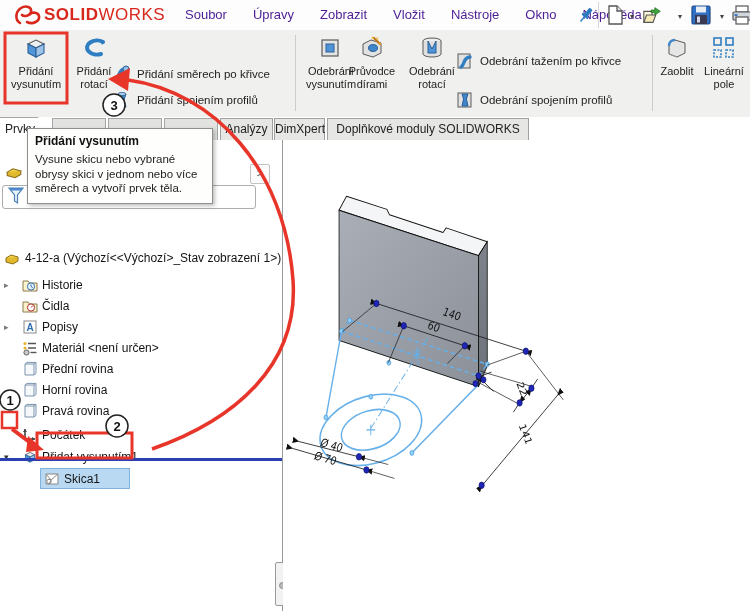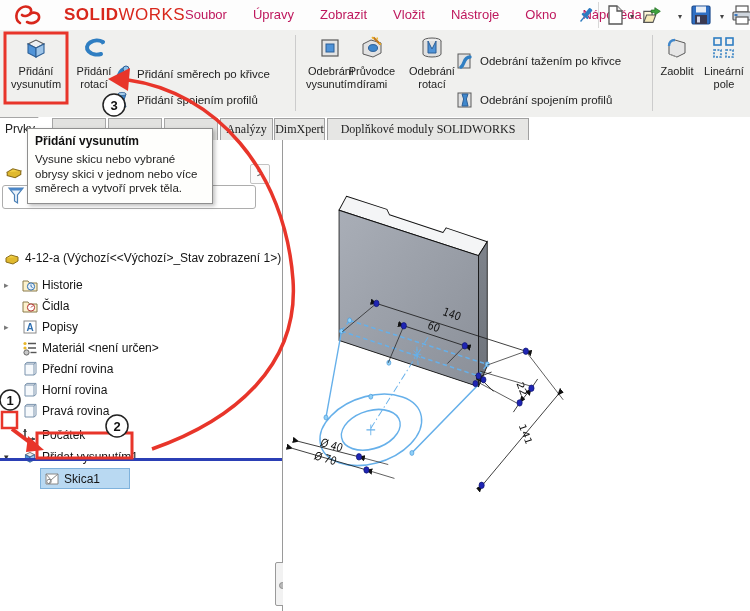--- a/index.html
+++ b/index.html
@@ -1,41 +1,41 @@
 <!DOCTYPE html>
 <html><head>
 <meta charset="utf-8">
 <style>
   html,body{margin:0;padding:0;}
   body{font-family:"Liberation Sans",sans-serif;background:#fff;}
   #app{position:relative;width:750px;height:611px;overflow:hidden;background:#fff;}
   
   .menubar{position:absolute;left:0;top:0;width:750px;height:30px;background:#fdfdfd;border-bottom:1px solid #d9d9d9;}
   .logo{position:absolute;left:14px;top:3px;height:24px;display:flex;align-items:center;}
-  .logo .brand{font-size:17px;letter-spacing:.5px;color:#d8271c;margin-left:20px;}
+  .logo .brand{font-size:17px;letter-spacing:.5px;color:#d8271c;margin-left:0;}
   .logo .brand b{font-weight:700;}
   .menus{position:absolute;left:172px;top:0;height:30px;display:flex;align-items:center;}
-  .menu-item{font-size:13px;color:#be185d;padding:0 13px;height:30px;line-height:30px;cursor:default;}
+  .menu-item{font-size:13px;color:#4c1d95;padding:0 13px;height:30px;line-height:30px;cursor:default;}
   .pin{position:absolute;left:576px;top:5px;width:20px;height:20px;}
   .mb-sep{position:absolute;left:598px;top:2px;width:1px;height:26px;background:#d8d8d8;}
   .qa-icon{position:absolute;top:4px;width:22px;height:22px;}
   .qa-caret{position:absolute;top:12px;font-size:8px;color:#444;}
   
   .ribbon{position:absolute;left:0;top:30px;width:750px;height:87px;background:#f0f0ee;border-bottom:1px solid #c9c9c9;}
   .rb-big{position:absolute;top:4px;display:flex;flex-direction:column;align-items:center;cursor:default;}
   .rb-big .lbl{font-size:11px;color:#222;text-align:center;line-height:1.18;margin-top:3px;}
   .rb-small{position:absolute;height:22px;display:flex;align-items:center;cursor:default;}
   .rb-small .lbl{font-size:11.5px;color:#222;margin-left:5px;white-space:nowrap;}
   .rb-sep{position:absolute;top:5px;width:1px;height:76px;background:#cccccc;}
   .rb-caret{position:absolute;font-size:8px;color:#555;}
   
   .tabbar{position:absolute;left:0;top:117px;width:750px;height:23px;background:#ffffff;}
   .tab-stub{position:absolute;top:1px;height:22px;background:#e2e2e0;border:1px solid #a6a6a6;border-bottom:none;box-sizing:border-box;}
   .tab-active{position:absolute;left:0;top:0;width:52px;height:23px;background:#fff;border-top:1px solid #a6a6a6;clip-path:polygon(0 0,38px 0,52px 23px,0 23px);font-size:12px;color:#222;padding:4px 0 0 5px;box-sizing:border-box;}
-  .tab{position:absolute;top:1px;height:30px;background:#e6e6e4;border:1px solid #a0a0a0;border-bottom:1px solid #a0a0a0;box-sizing:border-box;font-size:12px;color:#222;text-align:center;padding-top:3px;cursor:default;font-family:Liberation Serif, serif;}
+  .tab{position:absolute;top:1px;height:30px;background:#e6e6e4;border:1px solid #a0a0a0;border-bottom:1px solid #a0a0a0;box-sizing:border-box;font-size:12px;color:#222;text-align:center;padding-top:3px;cursor:default;}
   
   .panel{position:absolute;left:0;top:140px;width:283px;height:471px;background:#fff;border-right:1px solid #9a9a9a;box-sizing:border-box;}
   .pan-flyout{position:absolute;left:250px;top:24px;width:18px;height:18px;border:1px solid #c2c2c2;background:#fbfbfb;color:#555;font-size:11px;text-align:center;line-height:16px;border-radius:2px;}
   .filter-box{position:absolute;left:2px;top:45px;width:252px;height:22px;border:1px solid #adadad;border-radius:3px;background:#fff;}
   .tree-row{position:absolute;left:0;width:281px;height:20px;font-size:12px;color:#141414;white-space:nowrap;cursor:default;margin-top:32px;}
   .tree-row .txt{position:absolute;top:3px;}
   .expander{position:absolute;top:5px;font-size:9px;color:#777;}
   .sel{position:absolute;left:40px;top:-1px;width:90px;height:21px;background:#b9d9f2;border:1px solid #7fb2dc;box-sizing:border-box;}
   .rollback{position:absolute;left:0;top:318px;width:282px;height:3px;background:#2b3fb5;}
   .splitter{position:absolute;left:275px;top:422px;width:13px;height:44px;background:#f2f2f2;border:1px solid #9a9a9a;border-radius:2px;box-sizing:border-box;}

